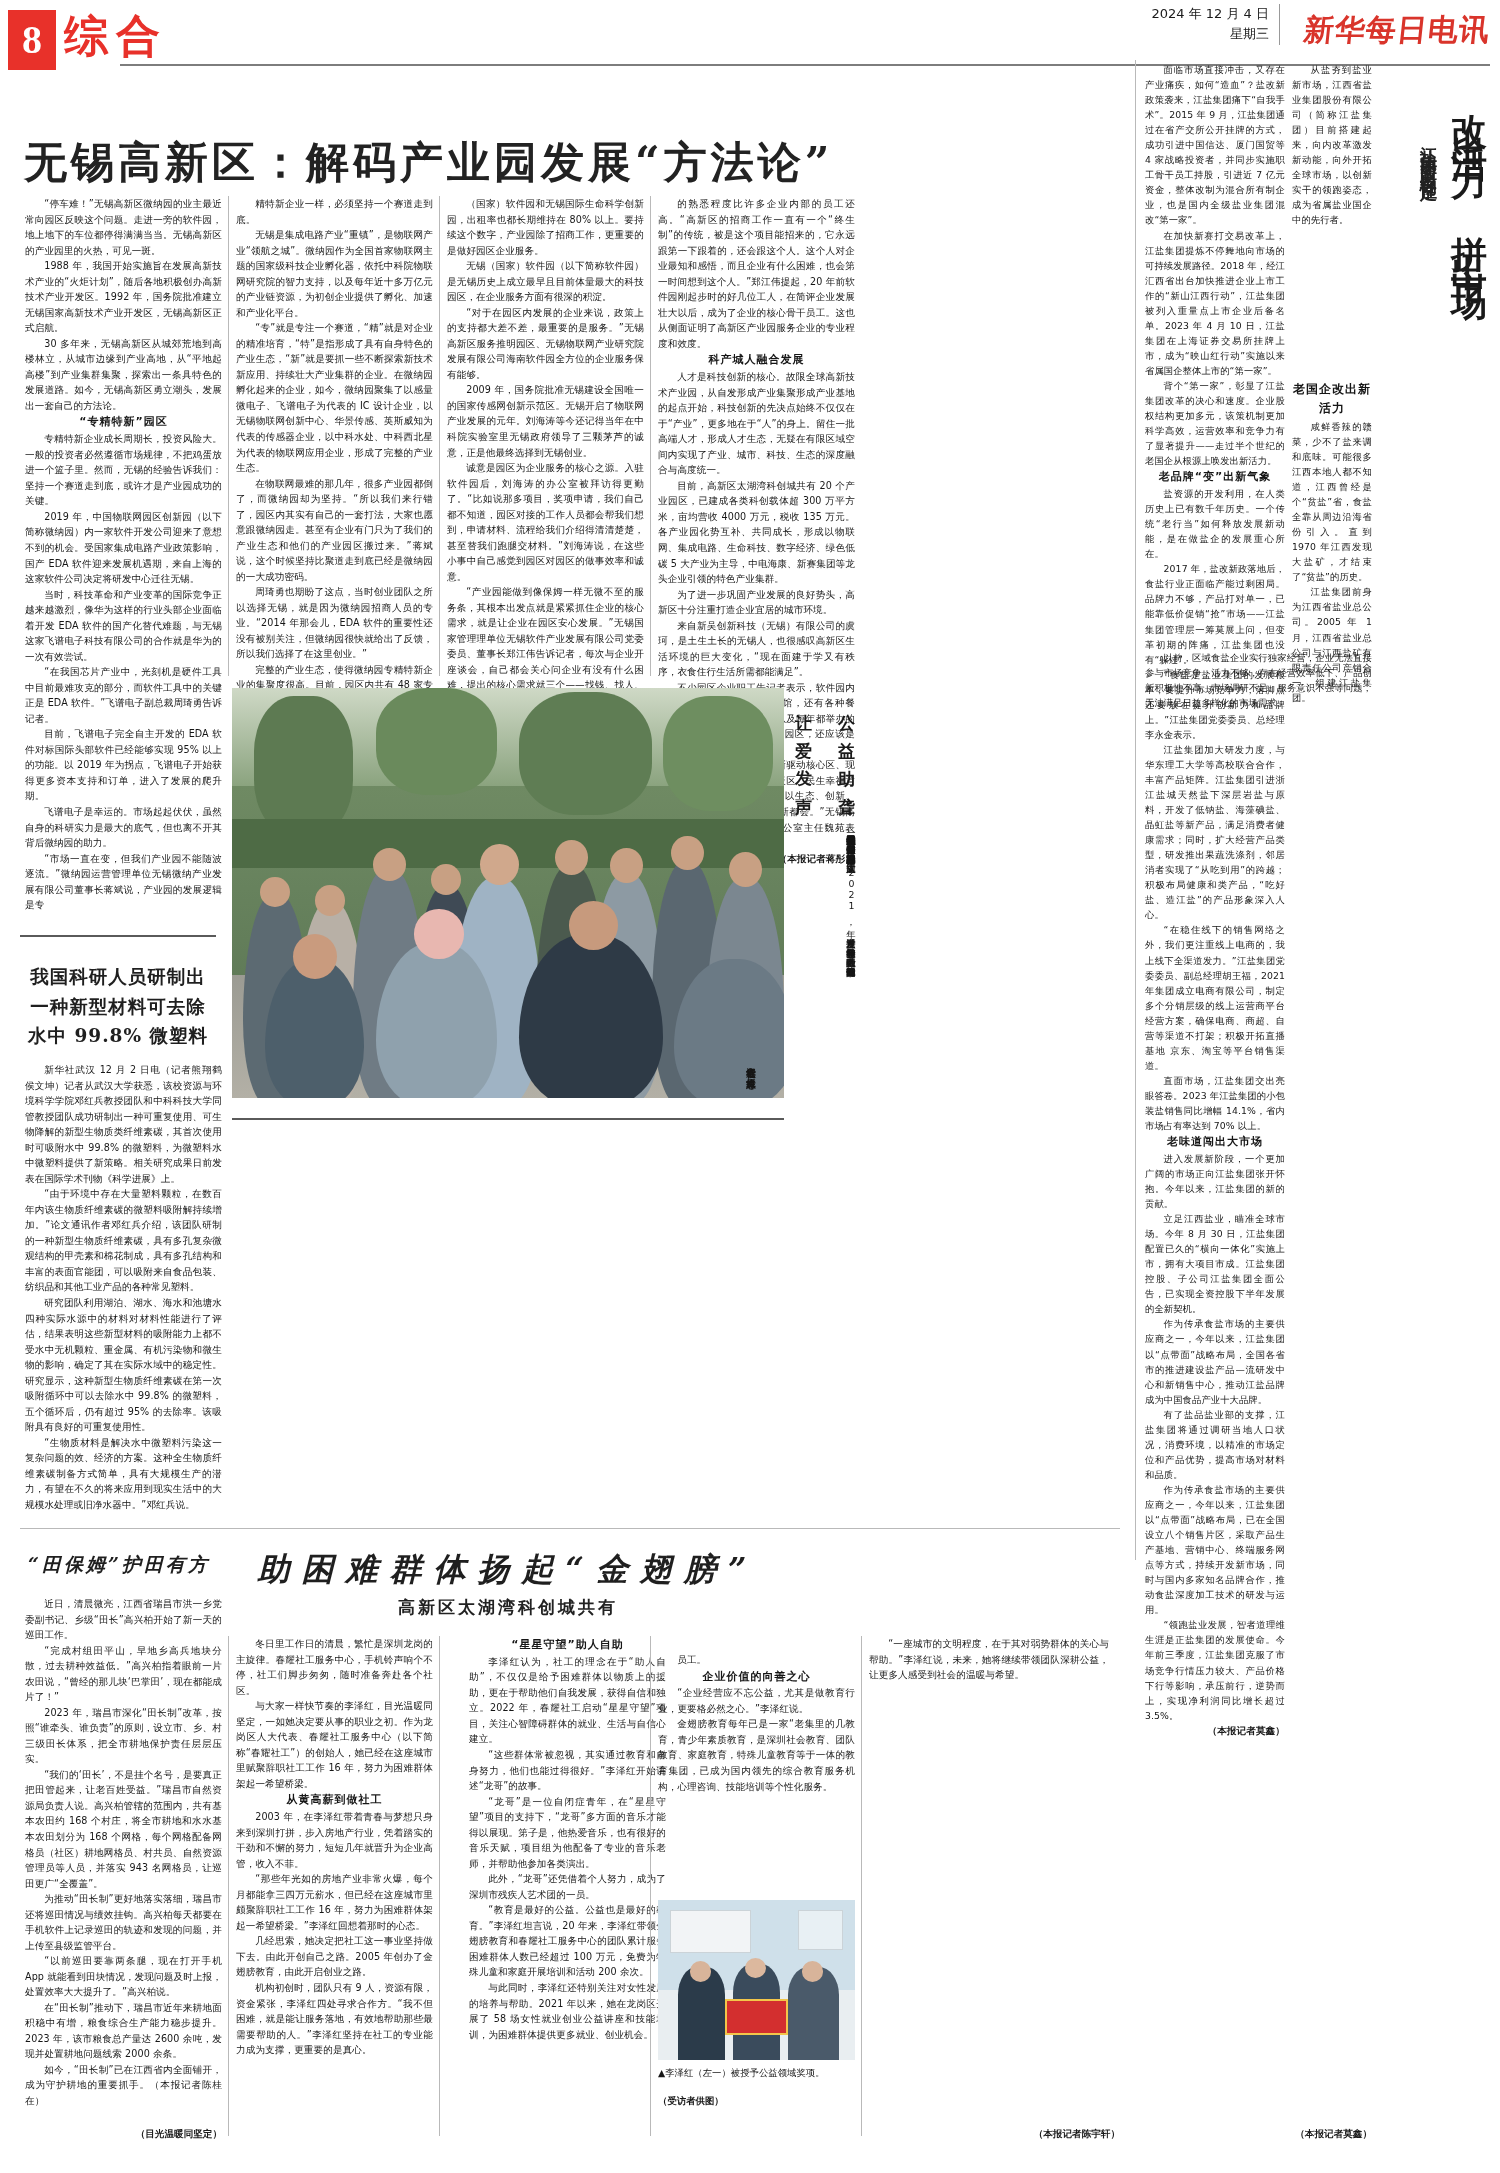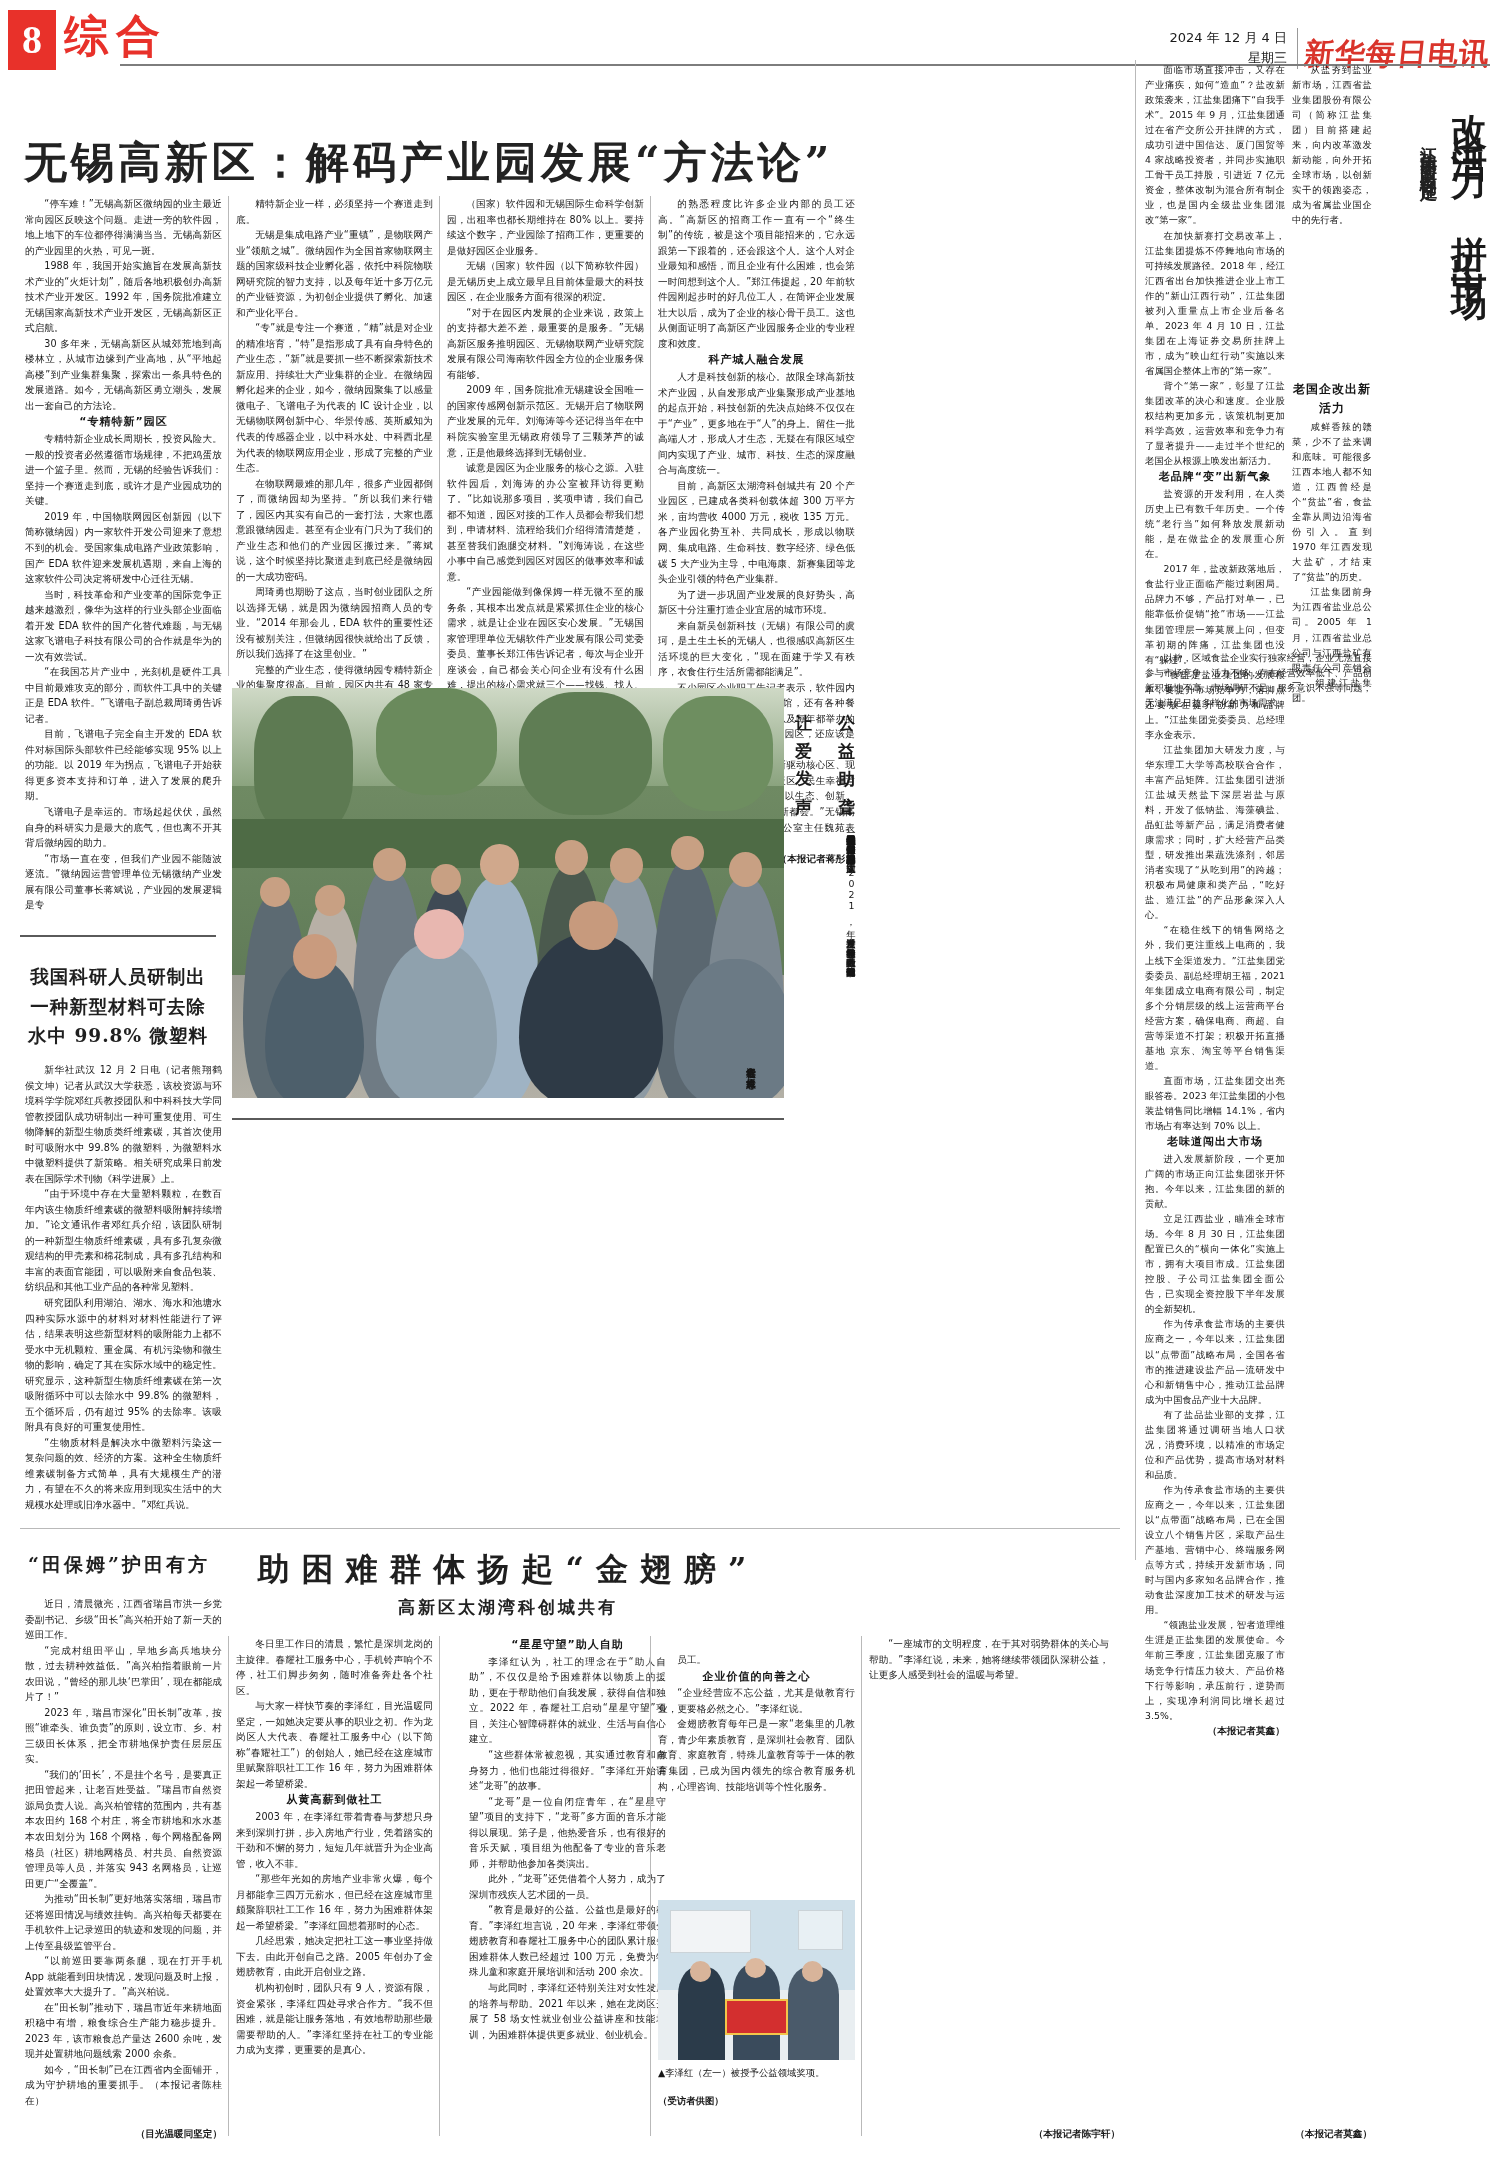--- a/index.html
+++ b/index.html
@@ -15,21 +15,21 @@
     position:absolute;left:8px;top:10px;width:48px;height:60px;
     background:#e8312a;color:#fff;
     font-family:"Liberation Serif",serif;font-size:40px;font-weight:700;
     display:flex;align-items:center;justify-content:center;line-height:1;
   }
   .section-name{
     position:absolute;left:64px;top:14px;
     font-size:44px;font-weight:700;color:#e8312a;letter-spacing:8px;
     font-family:"DejaVu Sans","Liberation Sans",sans-serif;line-height:1;
   }
-  .mast-right{position:absolute;right:10px;top:28px;display:flex;align-items:flex-end;gap:6px;}
+  .mast-right{position:absolute;right:10px;top:4px;display:flex;align-items:flex-end;gap:24px;}
   .mast-date{
     text-align:right;font-size:13px;line-height:1.5;color:#1a1a1a;
     font-family:"DejaVu Sans","Liberation Sans",sans-serif;padding-bottom:2px;
     border-right:1px solid #999;padding-right:10px;
   }
   .mast-logo{
     font-size:30px;font-weight:700;color:#d9342b;letter-spacing:1px;line-height:1;
     font-family:"DejaVu Sans","Liberation Sans",sans-serif;
     transform:skewX(-6deg);
   }
@@ -88,21 +88,21 @@
     font-family:"DejaVu Sans","Liberation Sans",sans-serif;
   }
 
   
   .hl-stack{
     position:absolute;text-align:center;font-weight:700;
     font-family:"DejaVu Serif","Liberation Serif",serif;color:#1f1f1f;
   }
   .hl-big{
     position:absolute;text-align:center;font-weight:700;
-    font-family:"DejaVu Serif","Liberation Serif",serif;color:#1f1f1f;
+    font-family:"DejaVu Serif","Liberation Serif",serif;color:#1f1f1f;font-style:italic;
   }
   .hl-sub{
     position:absolute;text-align:center;font-weight:700;
     font-family:"DejaVu Sans","Liberation Sans",sans-serif;color:#222;
   }
 
   
   .photo{position:absolute;overflow:hidden;background:#7a8a74;}
   .photo .sky{position:absolute;left:0;top:0;right:0;height:28%;
     background:linear-gradient(#cfd9c6,#9fb394 60%,#7f9a72);}

